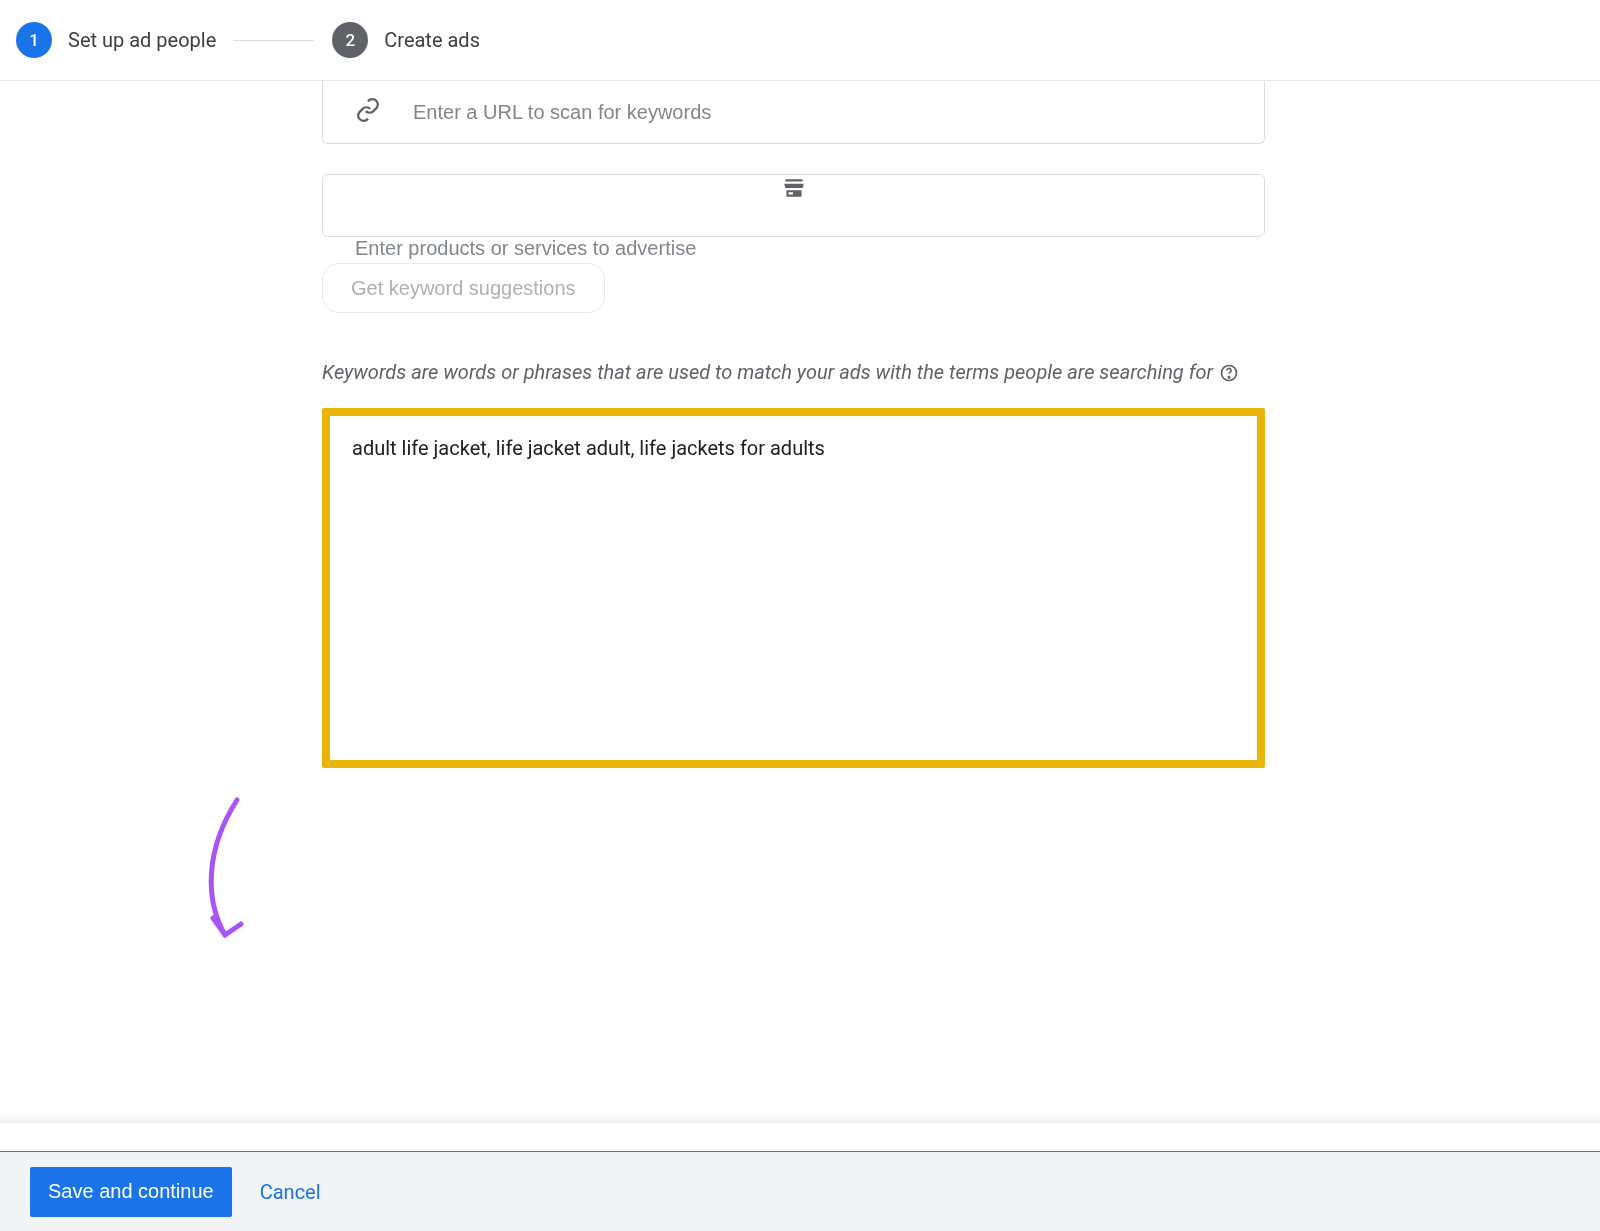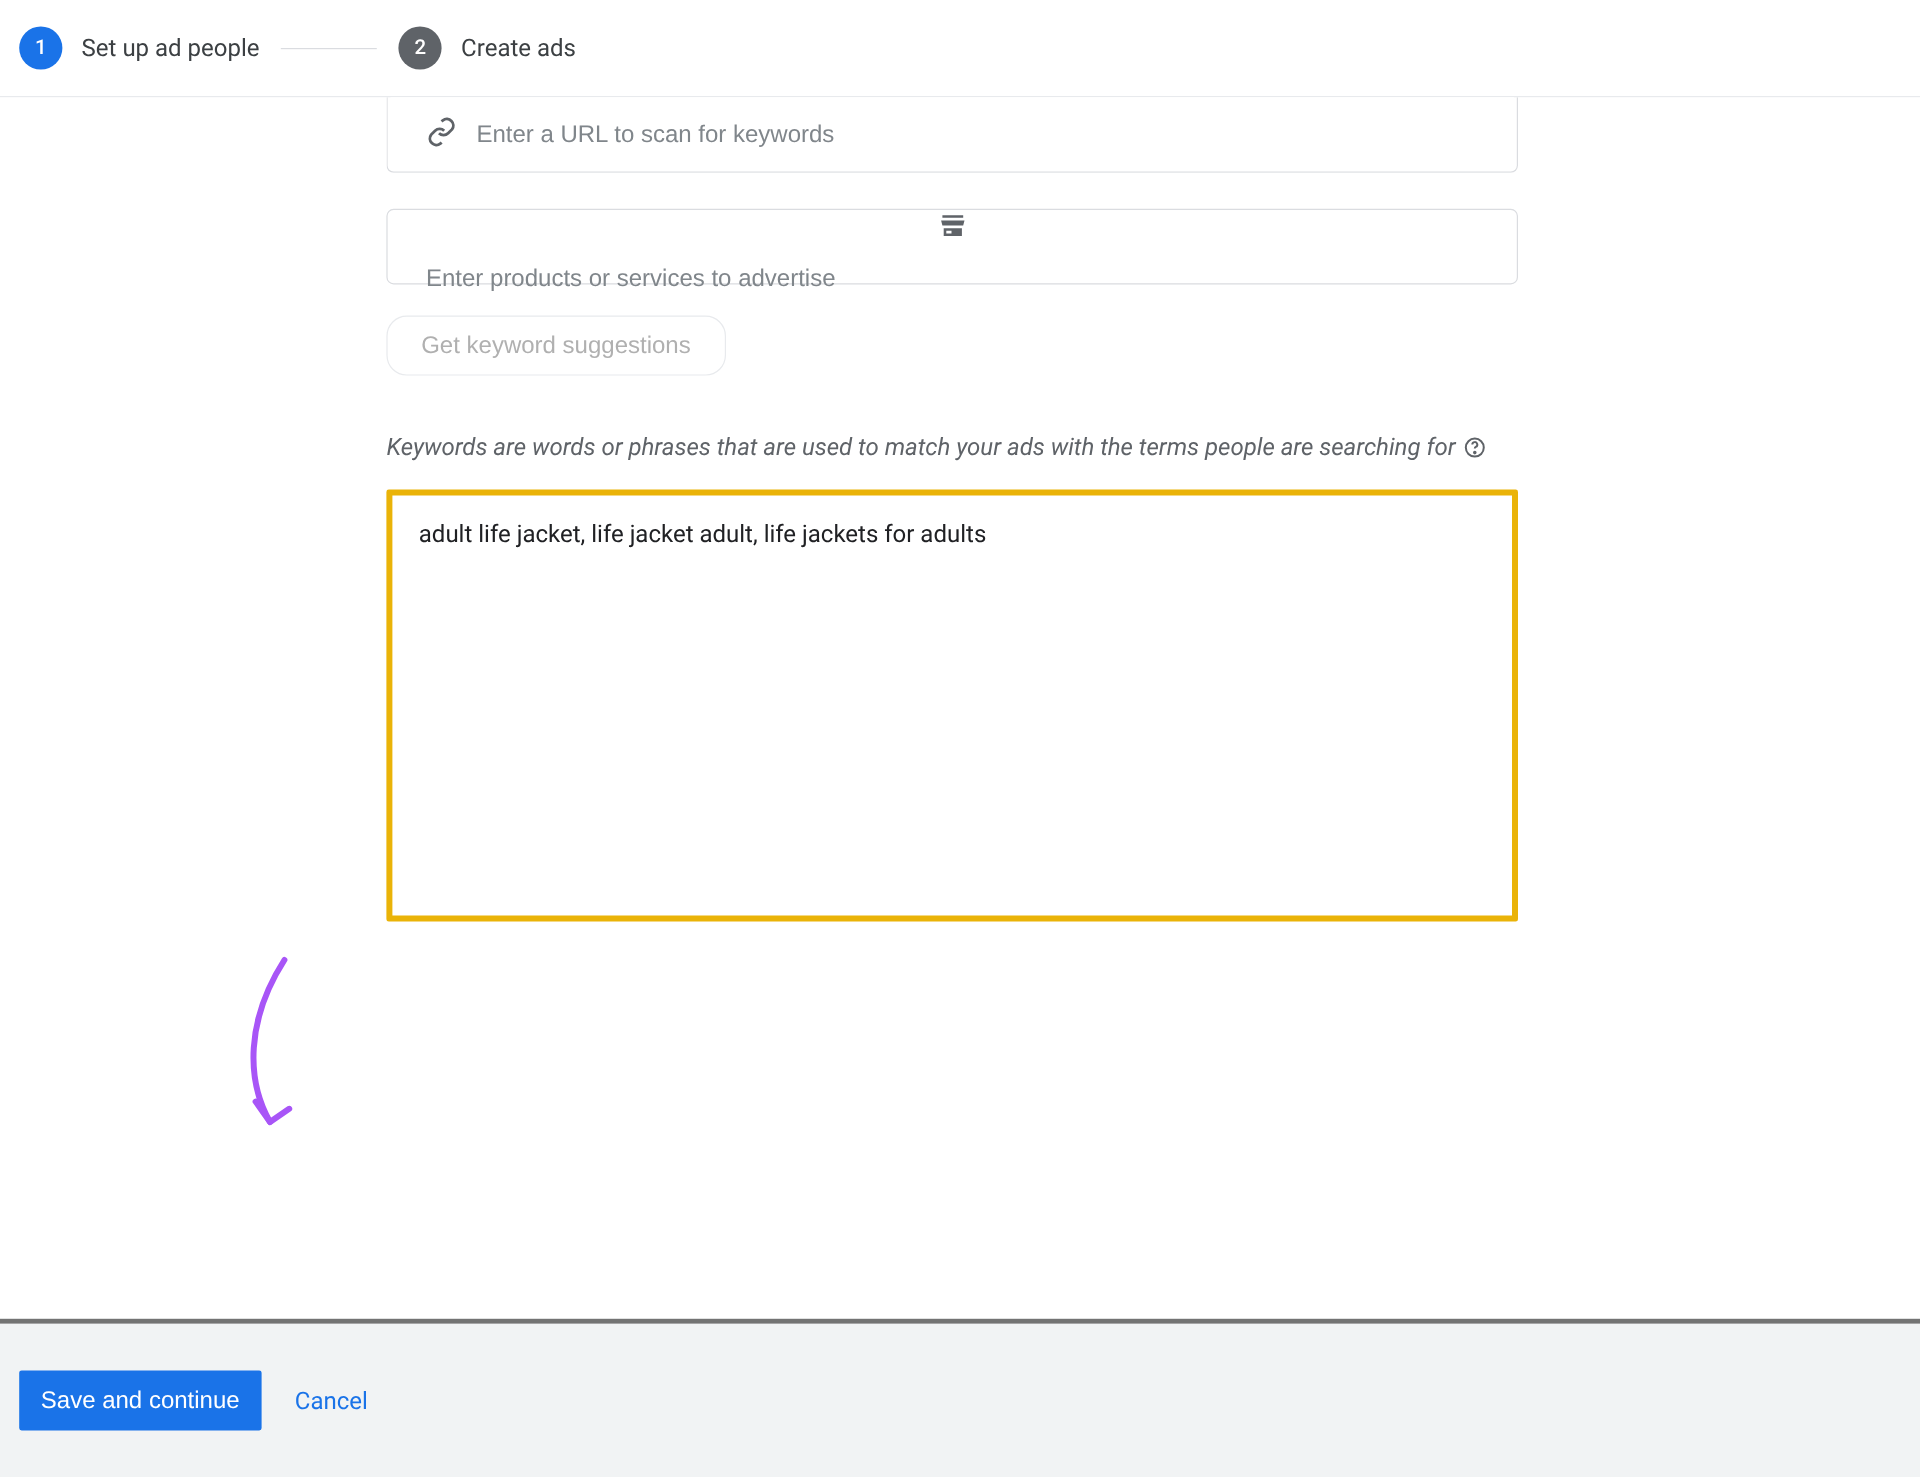--- a/index.html
+++ b/index.html
@@ -48,21 +48,21 @@
     padding-top: 0;
   }
   .input-row {
     display: flex;
     align-items: center;
     border: 1px solid #dadce0;
     border-radius: 6px;
     height: 63px;
     padding: 0 32px;
     margin-top: 10px;
-    gap: 16px;
+    gap: 32px;
     background: #fff;
     justify-content: space-between;
   }
   .input-row.first {
     border-top: none;
     border-top-left-radius: 0;
     border-top-right-radius: 0;
     margin-top: 0;
   }
   .input-row .icon { color: #5f6368; flex-shrink: 0; }
@@ -101,39 +101,39 @@
     gap: 6px 0;
     font-style: italic;
   }
   .help-icon {
     display: inline-flex;
     margin-left: 6px;
     color: #5f6368;
   }
   .keywords-box {
     margin-top: 20px;
-    border: 5px solid #eab308;
+    border: 8px solid #eab308;
     border-radius: 2px;
     min-height: 360px;
     padding: 20px 22px;
     font-size: 20px;
     color: #202124;
     background: #fff;
   }
   .footer {
     position: absolute;
     left: 0;
     right: 0;
     bottom: 0;
     background: #f1f3f4;
-    border-top: 4px solid #737373;
-    height: 132px;
-    display: flex;
-    align-items: center;
-    padding-left: 16px;
+    border-top: 1px solid #737373;
+    height: 80px;
+    display: flex;
+    align-items: center;
+    padding-left: 30px;
     gap: 28px;
   }
   .footer-shadow {
     position: absolute;
     left: 0; right: 0; bottom: 108px;
     height: 10px;
     background: linear-gradient(to bottom, rgba(0,0,0,0), rgba(0,0,0,0.06));
     pointer-events: none;
   }
   .save-btn {

